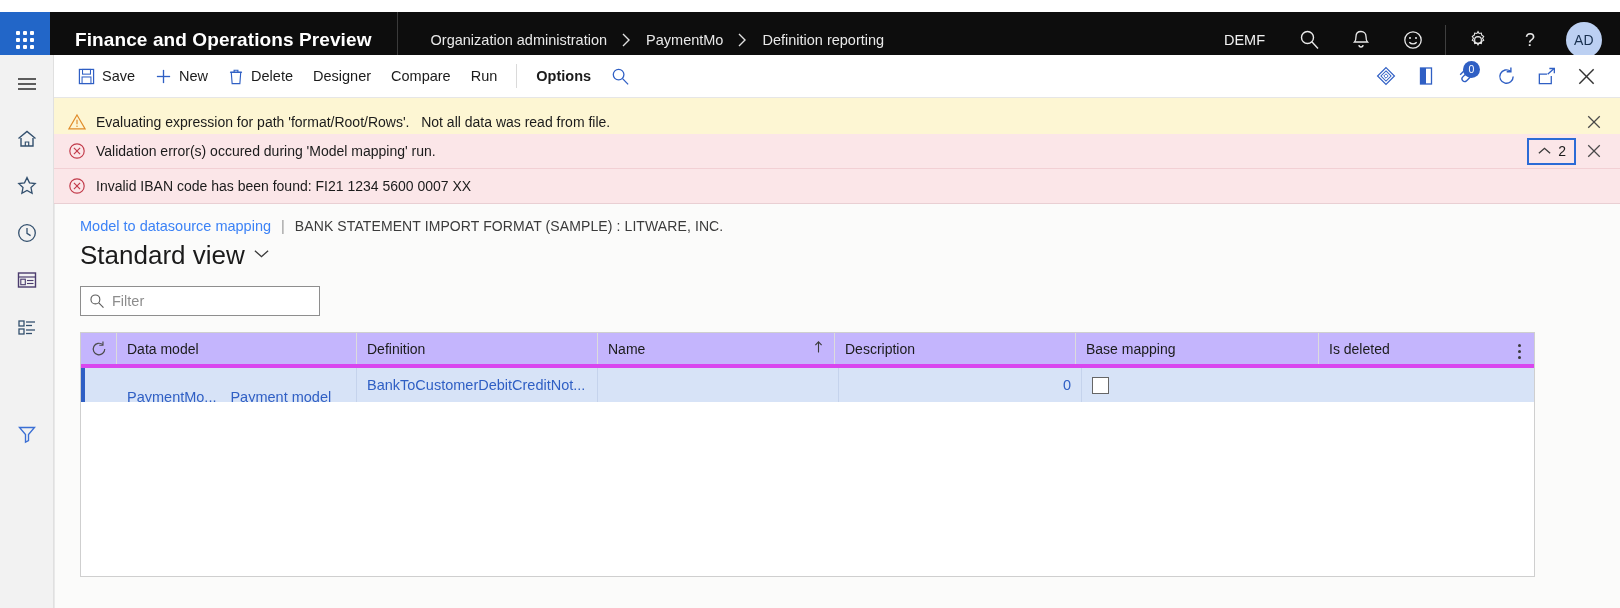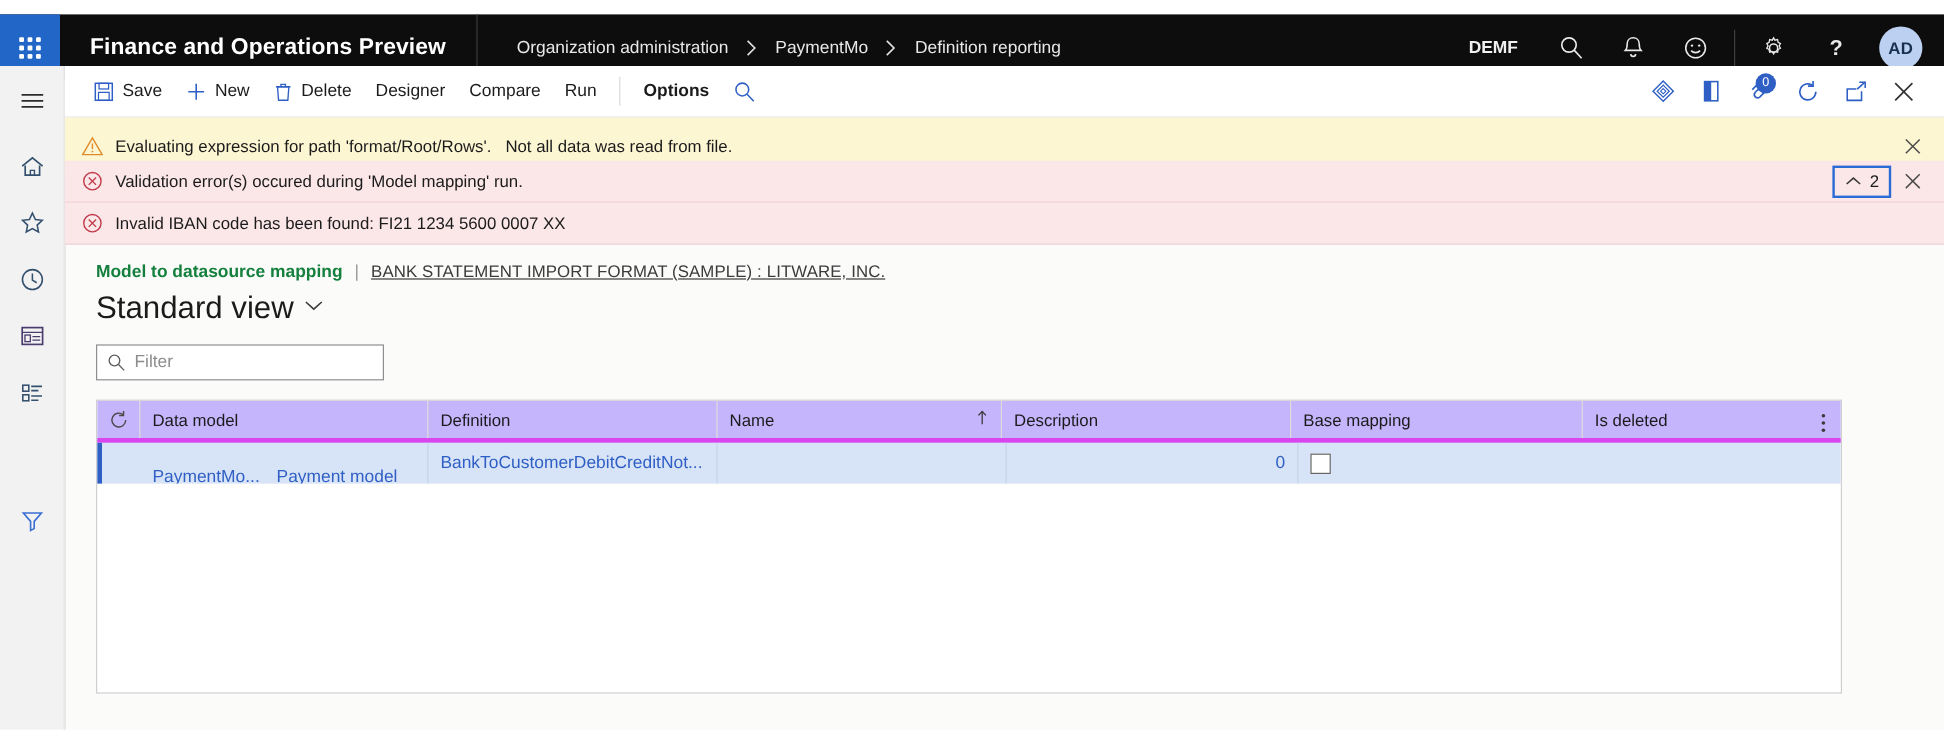--- a/index.html
+++ b/index.html
@@ -36,21 +36,20 @@
   .breadcrumb {
     display: flex; align-items: center; height: 55px;
     padding-left: 33px; color: #e8e8e8; font-size: 14.5px;
   }
   .bc-item { cursor: pointer; white-space: nowrap; }
   .bc-sep { margin: 0 14px; color: #dcdcdc; font-size: 15px; display:flex; align-items:center;}
   .bc-sep svg { display: block; }
   .nav-right {
     margin-left: auto; display: flex; align-items: center; height: 57px;
     padding-right: 18px;
-    font-weight: bold;
   }
   .nav-company { color: #f0f0f0; font-size: 14.5px; margin-right: 18px; cursor: pointer;}
   .nav-icon {
     width: 52px; height: 55px; display: flex; align-items: center; justify-content: center;
     color: #e9e9e9; cursor: pointer;
   }
   .nav-divider { width: 1px; height: 30px; background: #3f3f3f; margin: 0 6px; }
   .avatar {
     width: 36px; height: 36px; border-radius: 50%; background: #bcd0f2;
     color: #18304f; font-size: 14px; display: flex; align-items: center;
@@ -118,23 +117,23 @@
 
   
   .content {
     position: absolute; top: 204px; left: 54px; width: 1566px; height: 404px;
     background: #fbfbfa; border-left: 1px solid #e9e9e9;
   }
   .content-inner { position: absolute; left: 25px; top: 0; right: 0; bottom: 0; }
   .caption-row {
     display: flex; align-items: baseline; padding-top: 14px; font-size: 14.5px; color: #222;
   }
-  .caption-main { color: #15803d; font-weight: bold; }
+  .caption-main { color: #3b82f6; }
   .caption-pipe { margin: 0 10px; color: #9a9a9a; }
-  .caption-sub { color: #3b3b3b; letter-spacing: .1px; font-size: 14px; text-decoration: underline;}
+  .caption-sub { color: #3b3b3b; letter-spacing: .1px; font-size: 14px;}
   .view-row { display: flex; align-items: center; margin-top: 6px; cursor: pointer; }
   .view-title { font-size: 26px; color: #1b1b1b; font-weight: normal; }
   .view-caret { margin-left: 8px; color: #3a3a3a; display: flex; align-items: flex-end; padding-bottom: 4px;}
   .filterbox {
     margin-top: 15px; width: 240px; height: 30px; border: 1px solid #8e8e8e;
     background: #fff; display: flex; align-items: center; padding: 0 8px; cursor: text;
   }
   .filterbox .fico { color: #5c5c5c; margin-right: 7px; display: flex; }
   .filterbox .fph { color: #8d8d8d; font-size: 14.5px; }
 

